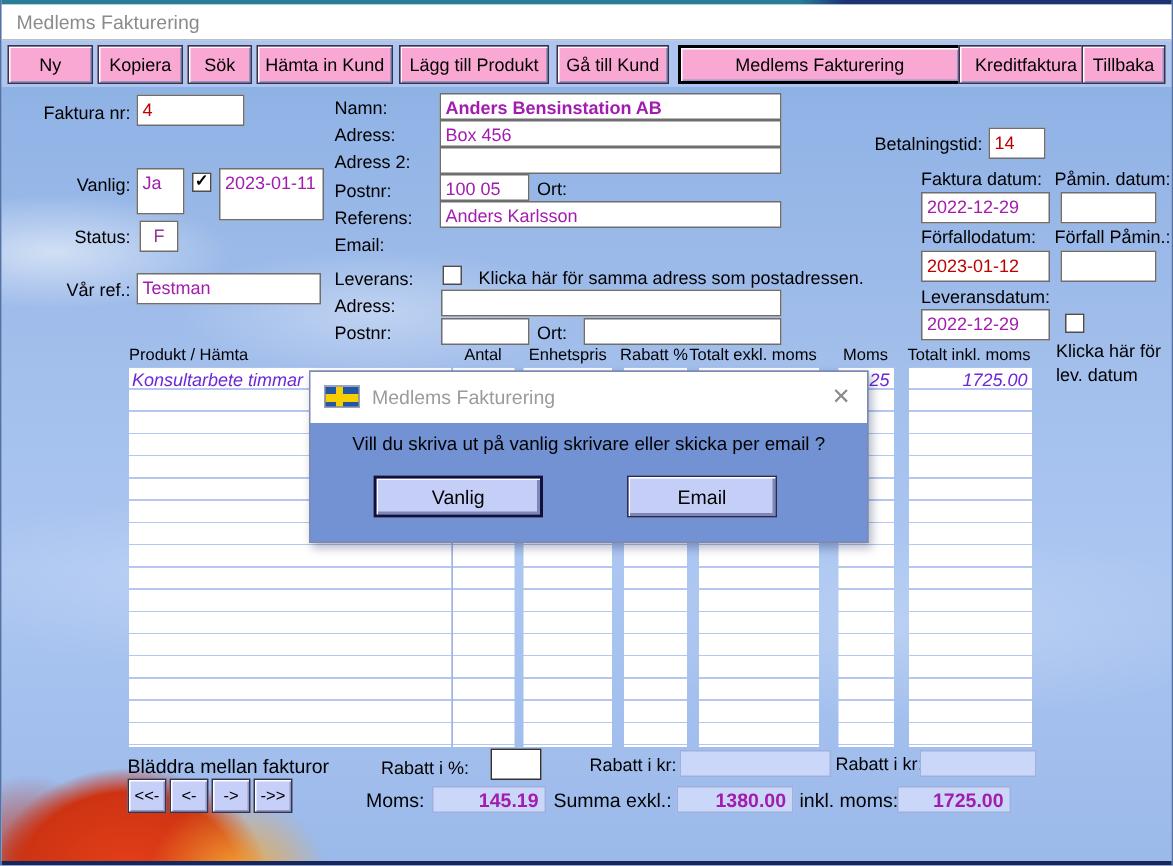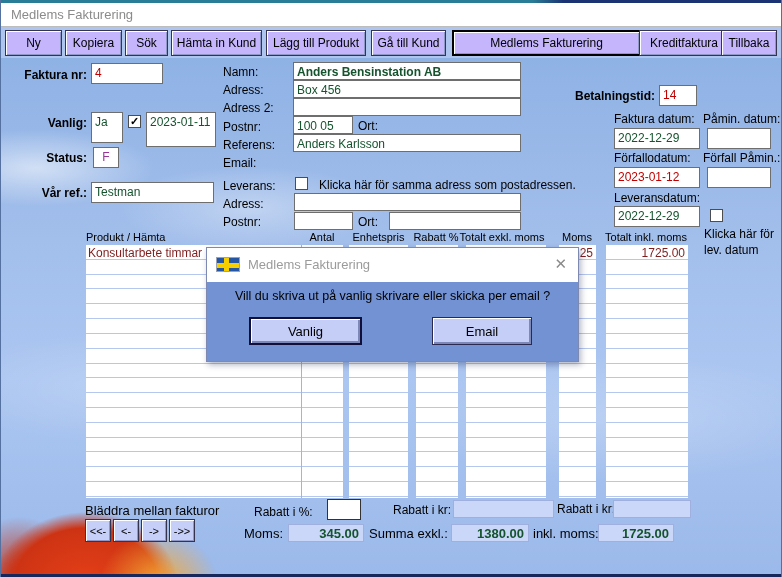--- a/index.html
+++ b/index.html
@@ -22,59 +22,59 @@
       radial-gradient(ellipse 260px 80px at 120px 330px, rgba(255,255,255,.18), rgba(255,255,255,0) 70%),
       linear-gradient(180deg,#8fb2e5 0%,#a2beeb 35%,#abc6f1 62%,#9bb9ea 100%); }
   #tulip { left:0; top:498px; width:252px; height:76px; border-top-right-radius:60% 100%;
     background:
       radial-gradient(95px 85px at 158px 86px, #f6a833 0%, rgba(246,168,51,0) 62%),
       radial-gradient(125px 100px at 85px 88px, #e64019 0%, #cd3313 58%, rgba(205,51,19,0) 74%),
       radial-gradient(80px 85px at 18px 80px, #c22e11 0%, rgba(194,46,17,0) 72%); }
   #bottombar { left:0; top:574px; width:782px; height:3px; background:#17275c; }
 
   
-  .tbtn { position:absolute; top:3px; height:26px; background:#c4b5fd; border:1px solid #34344e;
+  .tbtn { position:absolute; top:3px; height:26px; background:#f9a8d4; border:1px solid #34344e;
           box-shadow:inset 1px 1px 0 #ffffff, inset -1px -1px 0 #8e97c6;
           font-size:12px; color:#000; display:flex; align-items:center; justify-content:center; white-space:nowrap; }
   .tbtn.sel { border:2px solid #000; box-shadow:inset 1px 1px 0 #ffffff, inset -1px -1px 0 #8e97c6; }
 
   .lbl { position:absolute; font-size:12px; color:#000; white-space:nowrap; }
-  .lbl.r { text-align:right;font-weight:bold; }
-  .fld { position:absolute; background:#fff; border:1px solid #6e6e6e; font-size:12px; color:#14532d;
+  .lbl.r { text-align:right; }
+  .fld { position:absolute; background:#fff; border:1px solid #6e6e6e; font-size:12px; color:#a21caf;
          padding:2px 3px; overflow:hidden; white-space:nowrap; }
   .fld.red { color:#c00000; }
   .fld.tint { background:#cad7f8; border:1px solid #9fb0de; }
   .cb { position:absolute; width:13px; height:13px; background:#fff; border:1px solid #4d4d4d;
         font-size:11px; line-height:11px; text-align:center; color:#000; }
   .cb span { position:relative; top:0px; font-weight:bold; }
 
   
   .col { position:absolute; top:245px; height:253px;
          background:repeating-linear-gradient(to bottom,#ffffff 0px,#ffffff 13.82px,#b6c7ef 13.82px,#b6c7ef 14.82px); }
   .col.bl { border-left:1px solid #9fb4e4; }
   .th { position:absolute; top:231px; font-size:11px; color:#000; white-space:nowrap; text-align:center; }
-  .cellval { position:absolute; font-size:12px; color:#7f1d1d; white-space:nowrap; }
+  .cellval { position:absolute; font-size:12px; color:#6d28d9; white-space:nowrap;font-style:italic; }
 
   
   #dialog { left:205px; top:247px; width:373px; height:115px; background:#7292d4;
             border:1px solid #7d89b0; box-shadow:2px 3px 6px rgba(10,20,70,.3); }
   #dlg-titlebar { position:absolute; left:0; top:0; width:100%; height:34px; background:#fff; }
   #dlg-flag { position:absolute; left:9px; top:9px; width:24px; height:15px; background-color:#2456a4;
       background-image:
         linear-gradient(to right, rgba(0,0,0,0) 0 7px, #f7cf00 7px 12px, rgba(0,0,0,0) 12px),
         linear-gradient(to bottom, rgba(0,0,0,0) 0 5px, #f7cf00 5px 10px, rgba(0,0,0,0) 10px);
       border:1px solid #9aa2b8; }
   #dlg-title { position:absolute; left:41px; top:9px; font-size:13px; color:#9b9b9b; white-space:nowrap; }
   #dlg-close { position:absolute; right:11px; top:7px; font-size:15px; color:#8a8a8a; cursor:default; }
   #dlg-msg { position:absolute; left:0; top:41px; width:100%; text-align:center; font-size:12.5px; color:#000; }
   .dbtn { position:absolute; top:69px; height:28px; background:#c4cef6; font-size:13px; color:#000;
           display:flex; align-items:center; justify-content:center;
           box-shadow:inset 1px 1px 0 #ffffff, inset -2px -2px 0 #7d87b8; }
   #btn-vanlig { left:42px; width:113px; border:2px solid #10103a; }
-  #btn-email { left:225px; width:100px; border:1px solid #2a2a50; }
+  #btn-email { left:211px; width:100px; border:1px solid #2a2a50; }
 
   
   .nbtn { position:absolute; top:519px; width:26px; height:23px; background:#c6cff7; border:1px solid #34344e;
           box-shadow:inset 1px 1px 0 #ffffff, inset -1px -1px 0 #8e97c6;
           font-size:11px; display:flex; align-items:center; justify-content:center; }
   .sum { font-weight:bold; text-align:right; font-size:13px; padding:1px 4px; }
   .flabel { position:absolute; font-size:13px; color:#000; white-space:nowrap; }
 </style>
 </head>
 <body>
@@ -184,21 +184,21 @@
   <div class="nbtn" style="left:168px">-&gt;&gt;</div>
 
   <div class="lbl" style="left:253px;top:505px">Rabatt i %:</div>
   <div class="fld" style="left:326px;top:499px;width:34px;height:21px;border:1px solid #333"></div>
   <div class="lbl" style="left:392px;top:503px">Rabatt i kr:</div>
   <div class="fld tint" style="left:452px;top:500px;width:101px;height:18px"></div>
   <div class="lbl" style="left:556px;top:502px">Rabatt i kr:</div>
   <div class="fld tint" style="left:612px;top:500px;width:78px;height:18px"></div>
 
   <div class="flabel" style="left:243px;top:526px">Moms:</div>
-  <div class="fld tint sum" style="left:287px;top:524px;width:76px;height:18px">345.00</div>
+  <div class="fld tint sum" style="left:287px;top:524px;width:76px;height:18px">145.19</div>
   <div class="flabel" style="left:368px;top:526px">Summa exkl.:</div>
   <div class="fld tint sum" style="left:450px;top:524px;width:78px;height:18px">1380.00</div>
   <div class="flabel" style="left:532px;top:526px">inkl. moms:</div>
   <div class="fld tint sum" style="left:597px;top:524px;width:76px;height:18px">1725.00</div>
 
   <div class="abs" id="dialog">
     <div id="dlg-titlebar">
       <div id="dlg-flag"></div>
       <div id="dlg-title">Medlems Fakturering</div>
       <div id="dlg-close">✕</div>

